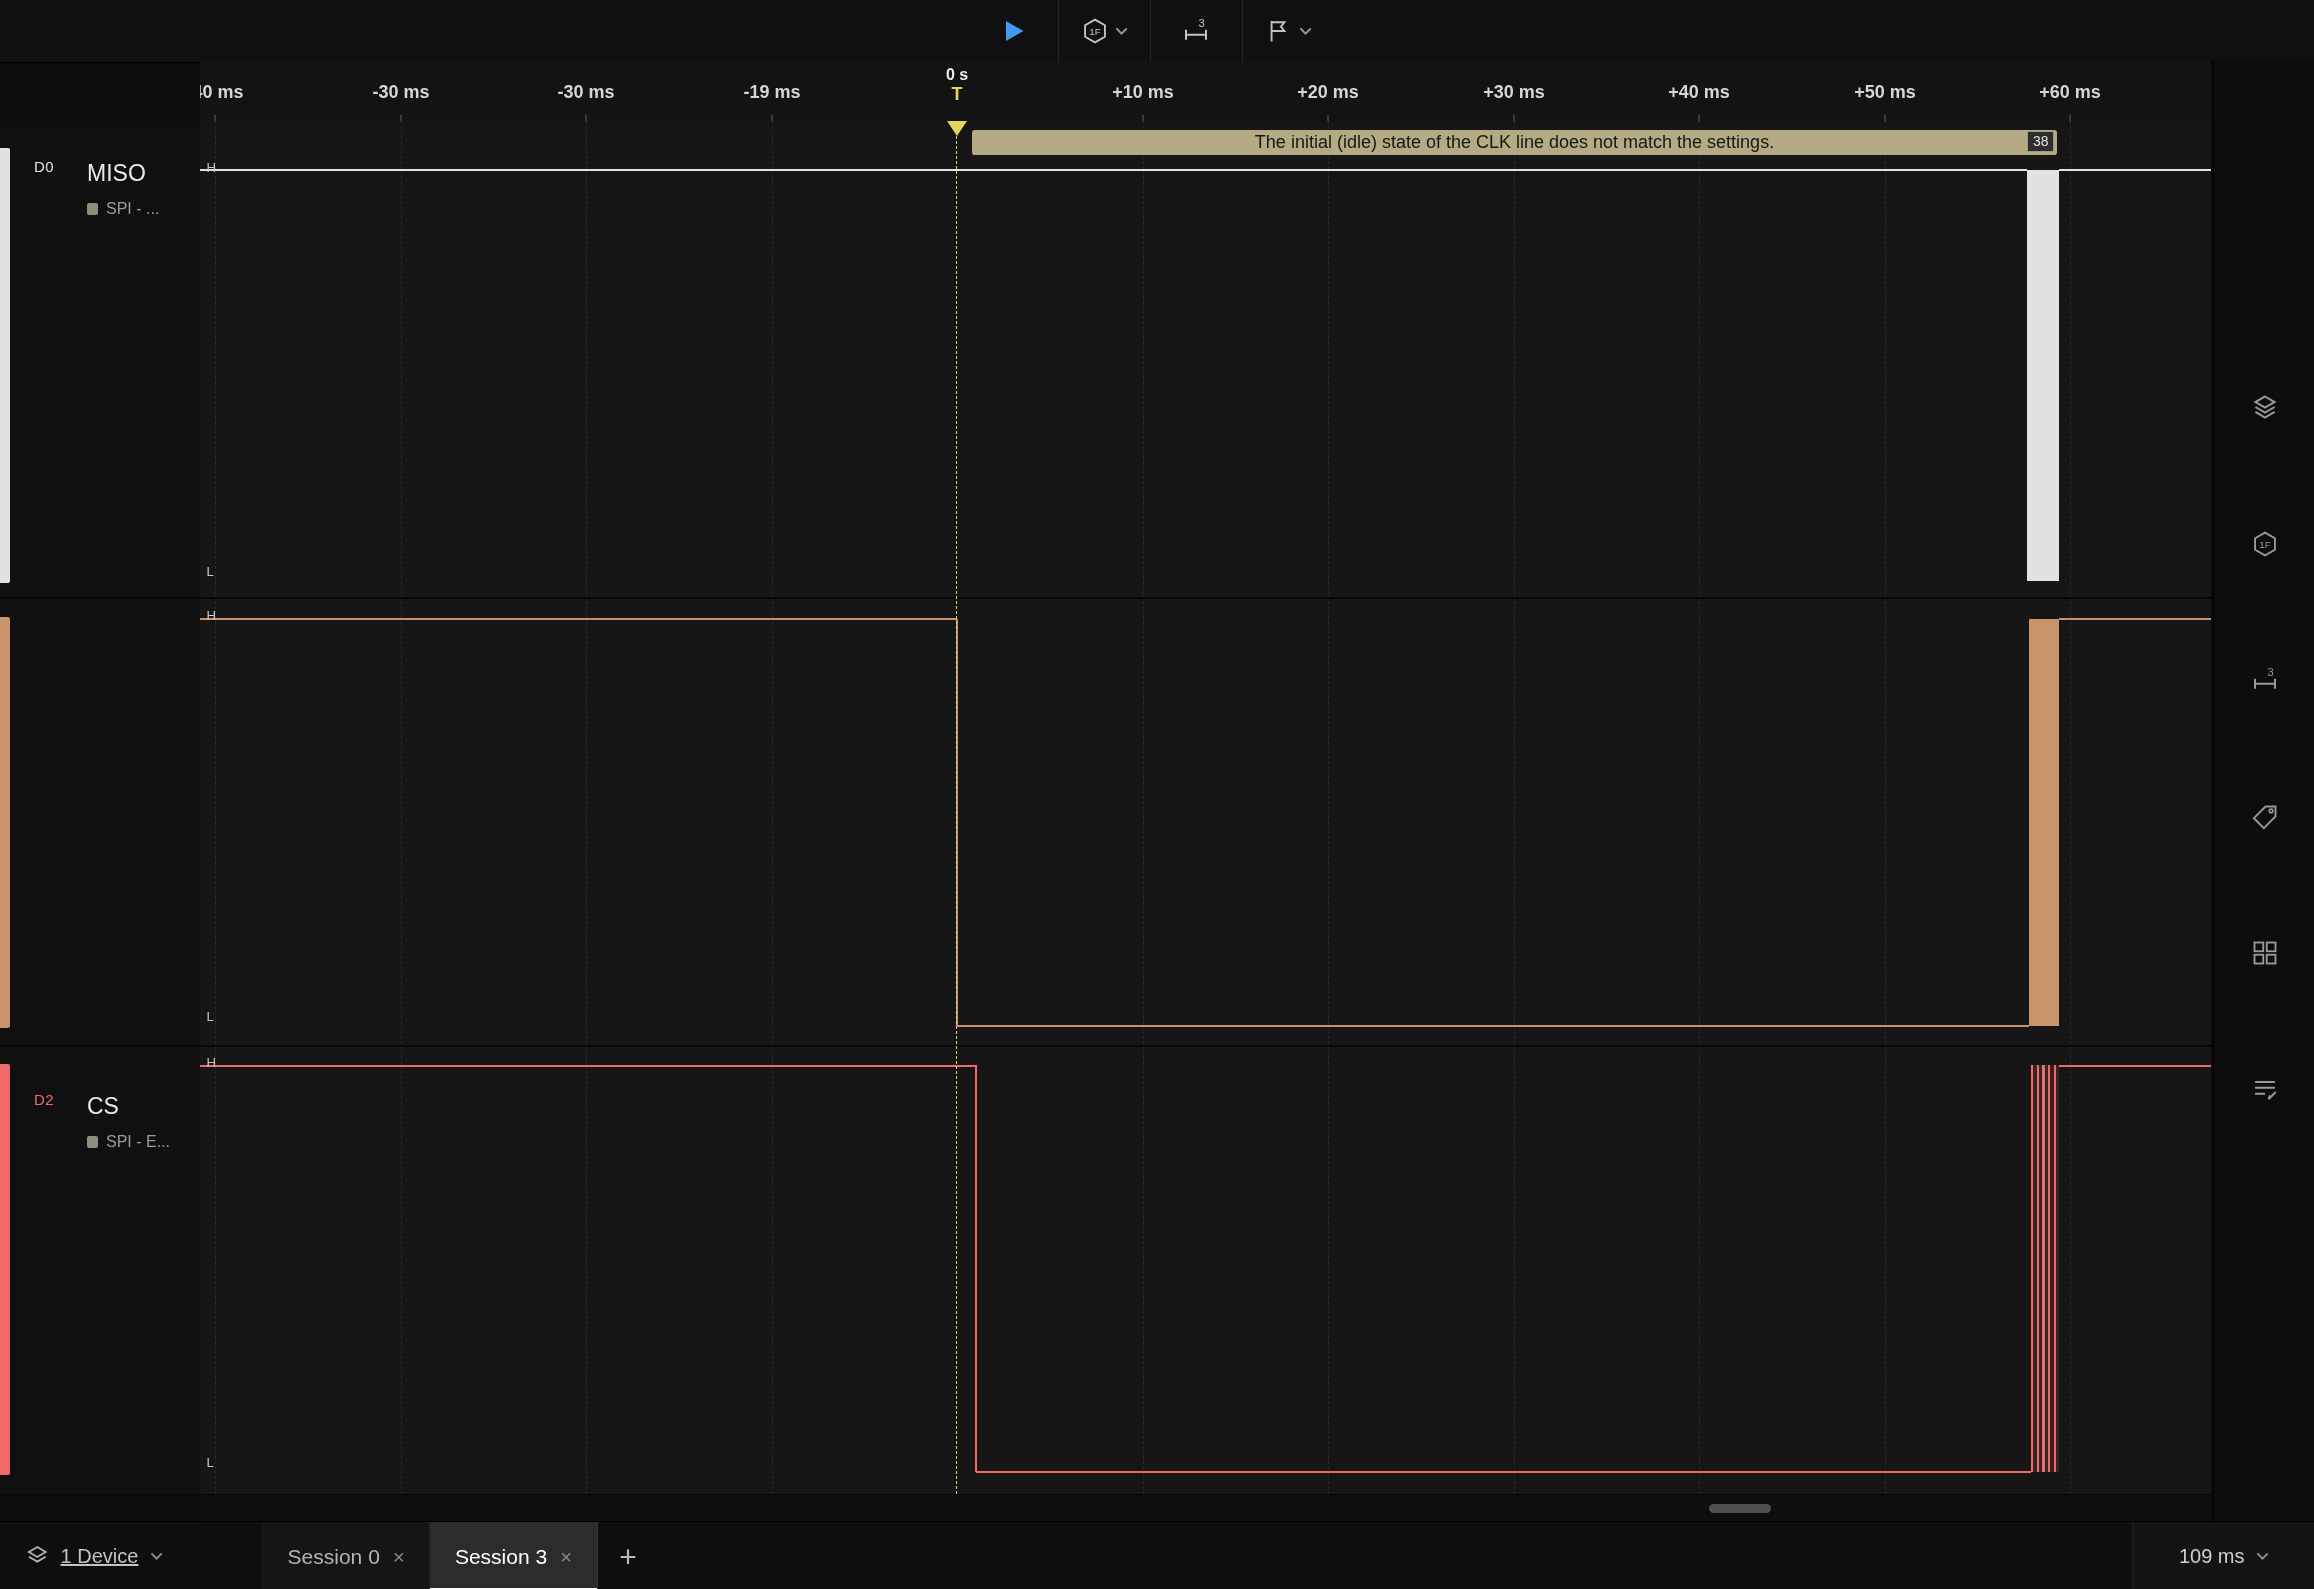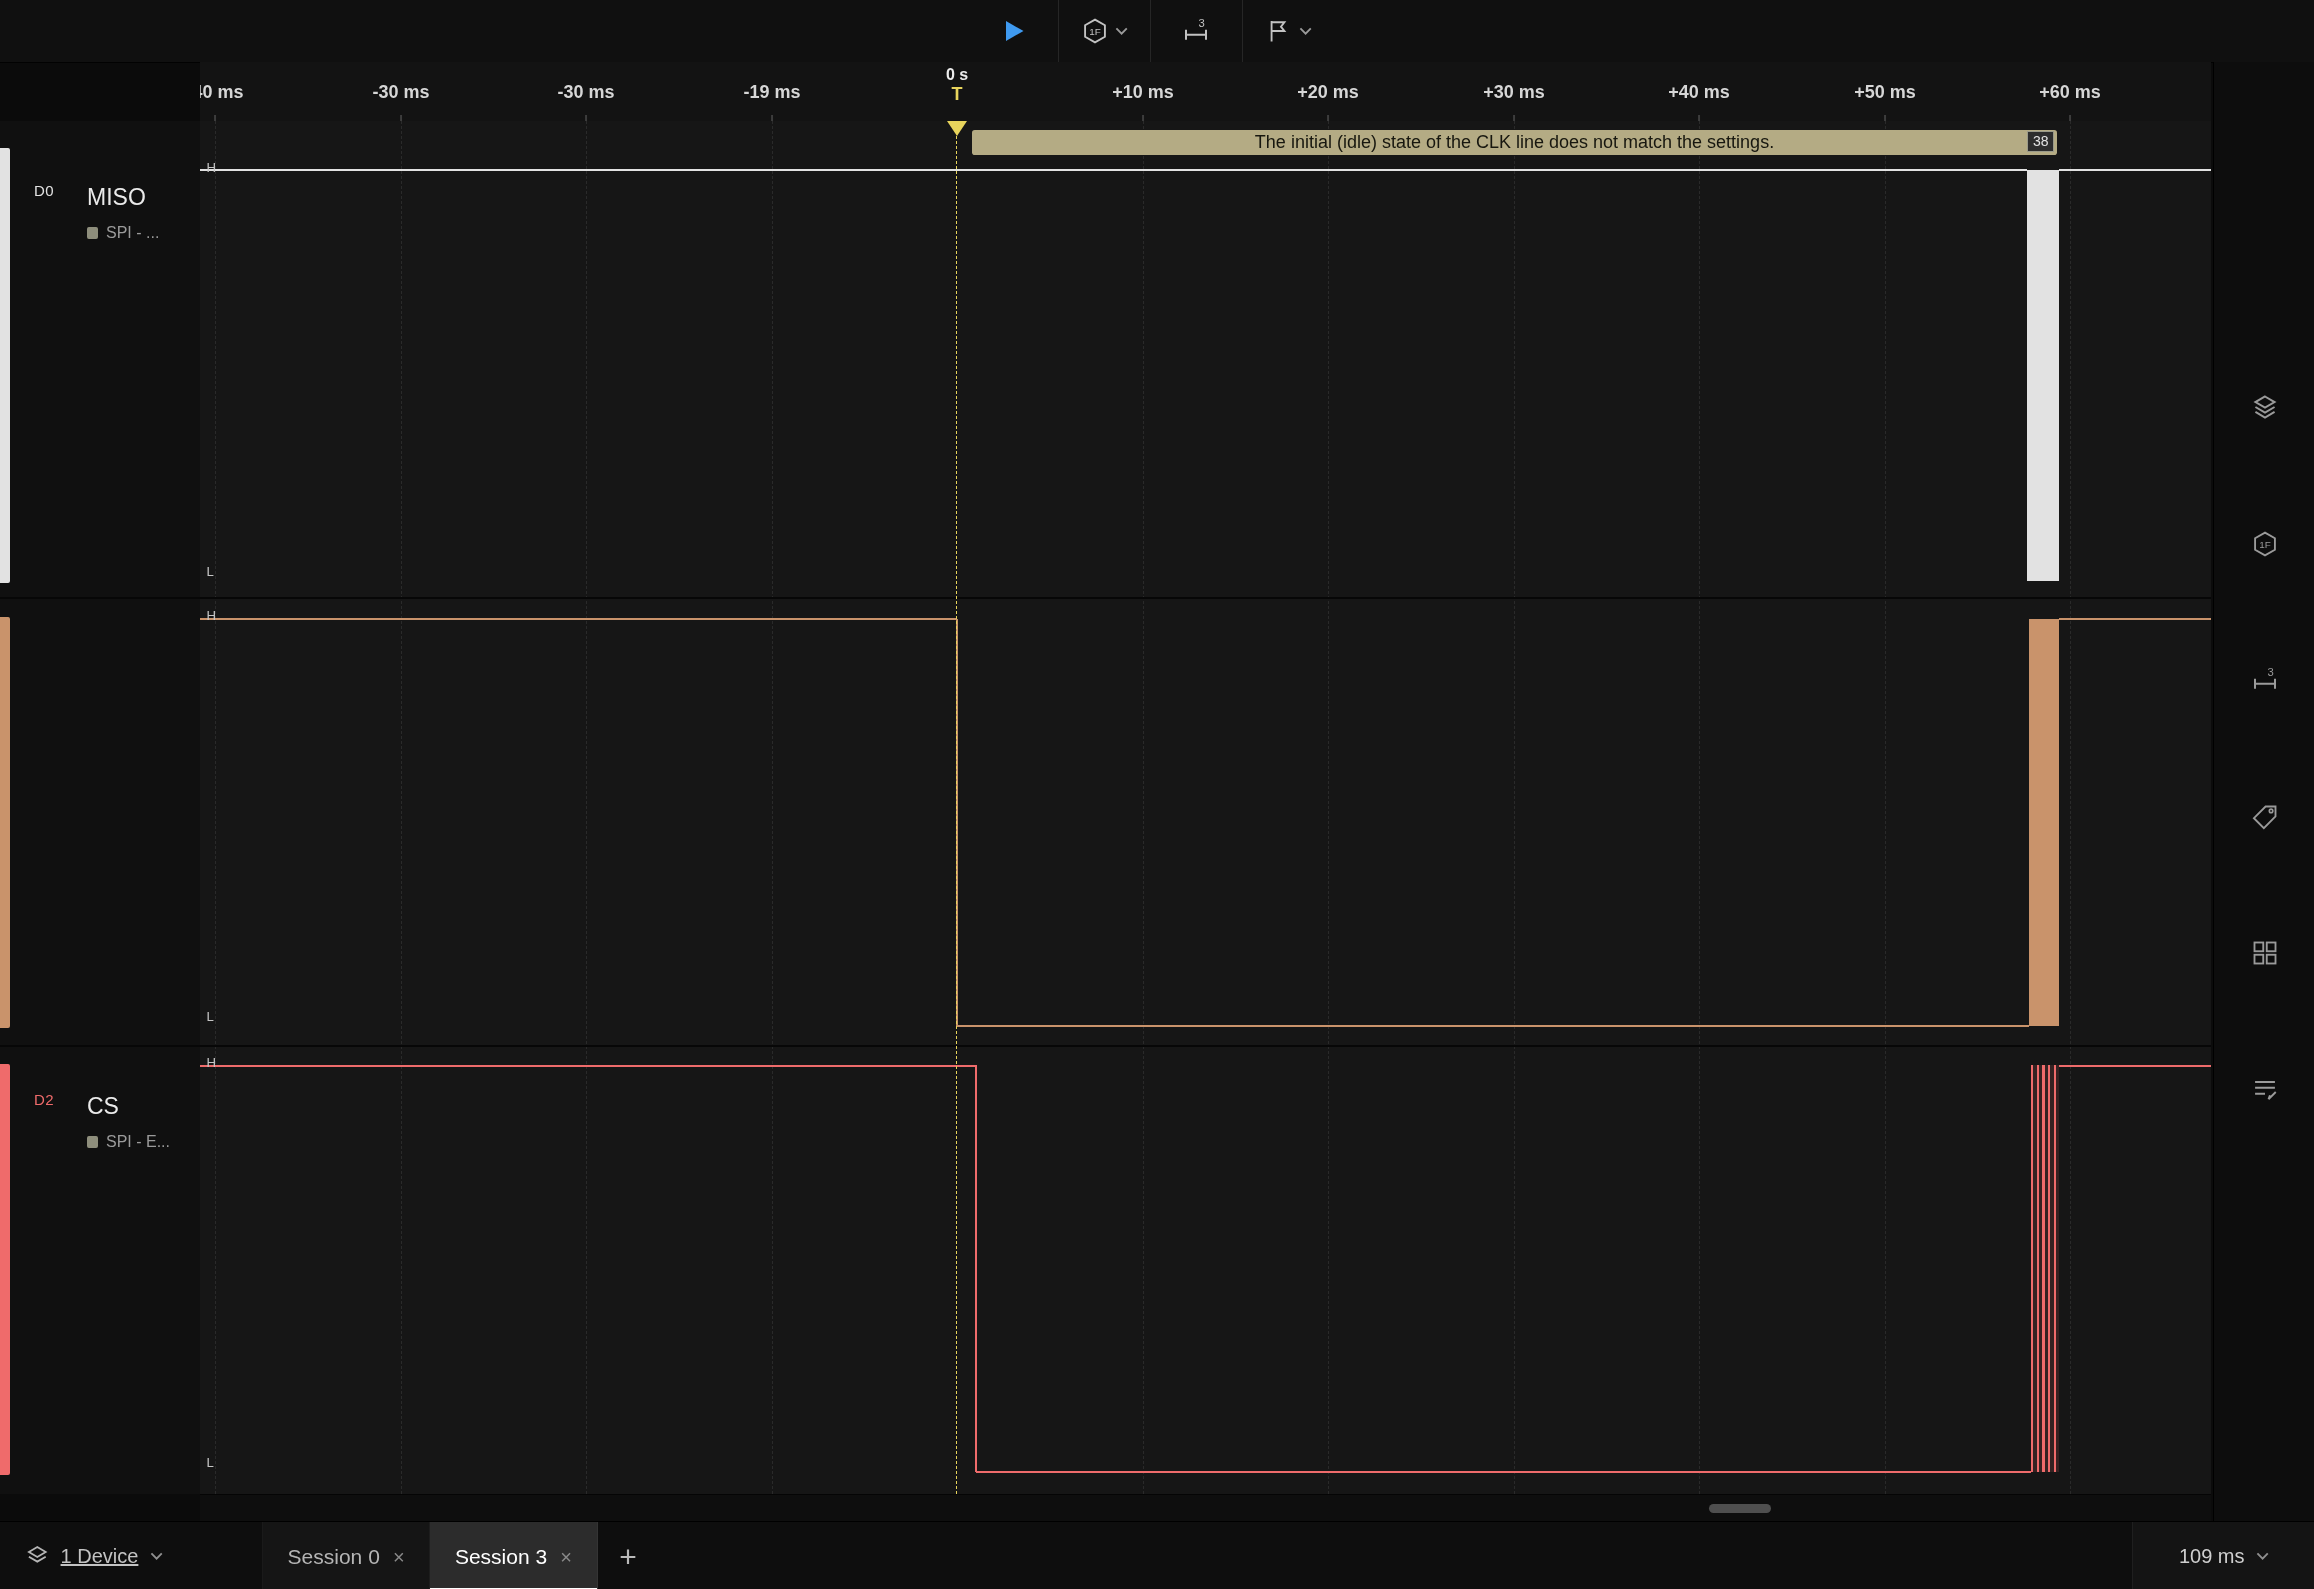--- a/index.html
+++ b/index.html
@@ -139,21 +139,21 @@
       <div class="tick-mark" style="left: 1685px;"></div>
       <div class="tick-label" style="left: 1870px;">+60 ms</div>
       <div class="tick-mark" style="left: 1870px;"></div>
     </div>
 
   <div class="label-panel">
     <div class="chan-strip" style="top: 26.5px; height: 435px; background: rgb(226, 226, 226);"></div>
     <div class="chan-strip" style="top: 496px; height: 411px; background: rgb(201, 147, 107);"></div>
     <div class="chan-strip" style="top: 943px; height: 411px; background: rgb(239, 107, 107);"></div>
 
-    <div class="chan-row" style="top:30px;height:104px;margin-top:24px;">
+    <div class="chan-row" style="top:30px;height:104px;">
       <span class="chan-id" style="color: rgb(226, 226, 226);">D0</span>
       <span class="chan-name">MISO</span>
       <span class="chan-sub">
         <span class="bullet"></span>
         <span class="proto">SPI - ...</span>
       </span>
     </div>
     <div class="chan-row" style="top:963px;height:104px;">
       <span class="chan-id" style="color: rgb(239, 107, 107);">D2</span>
       <span class="chan-name">CS</span>

